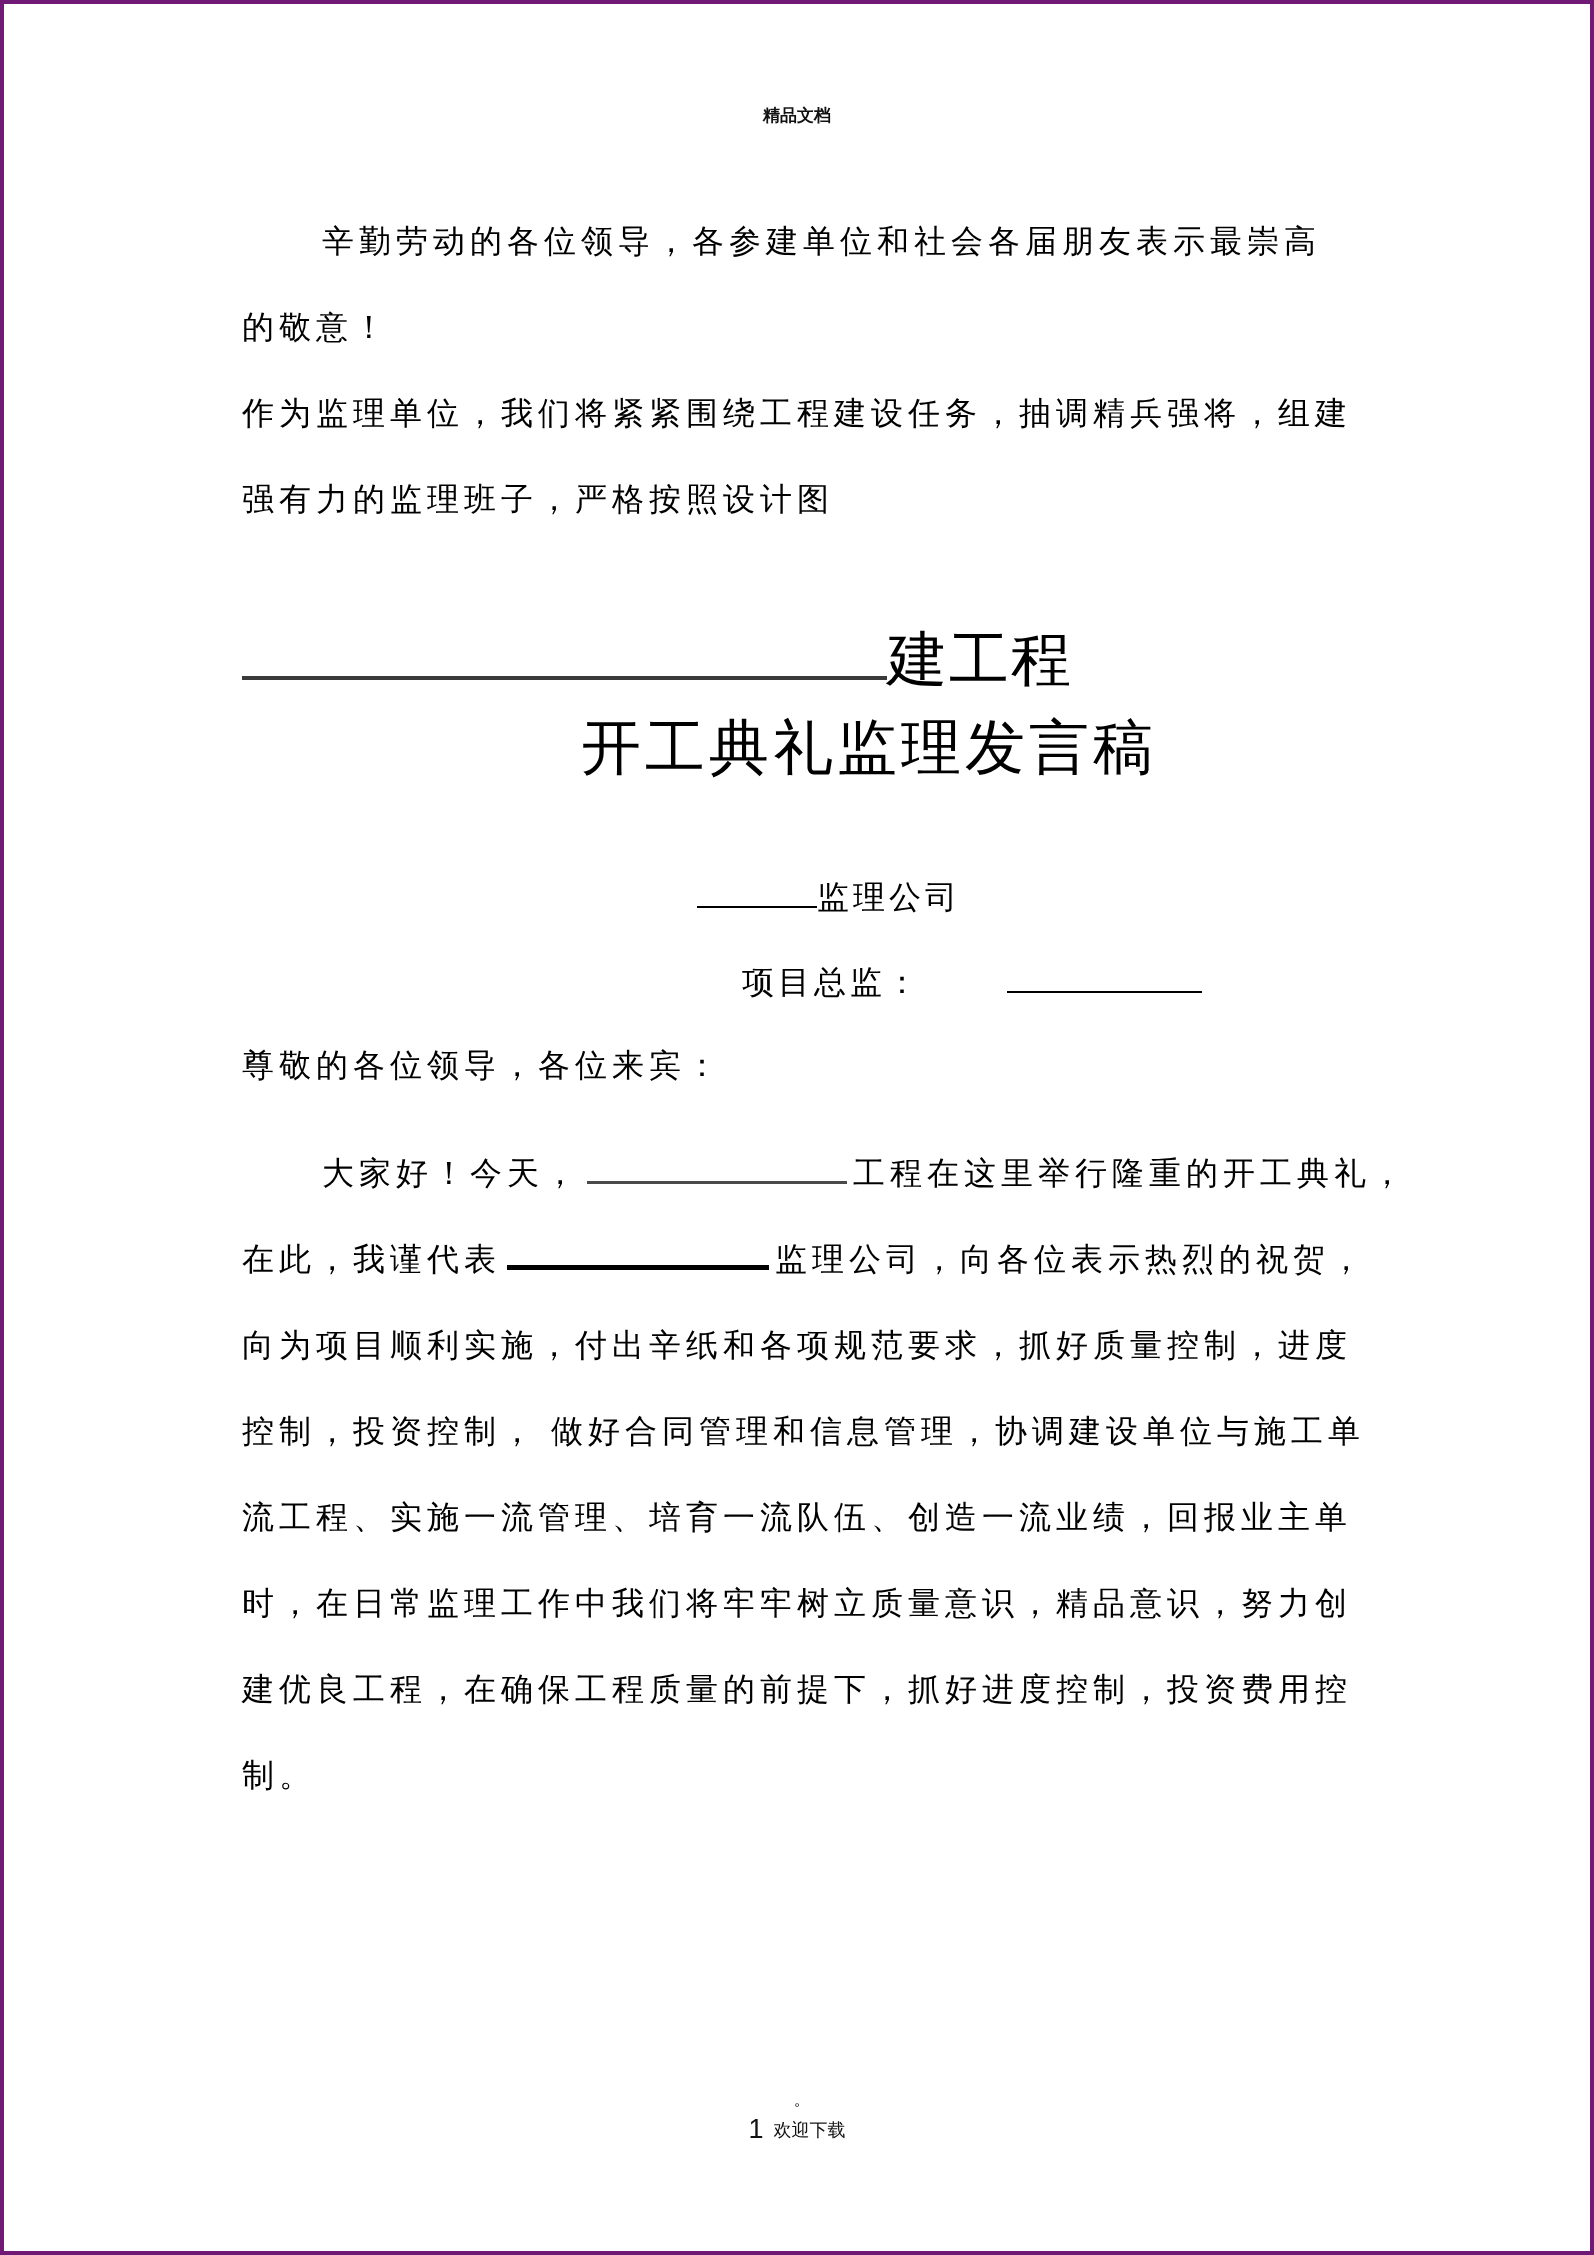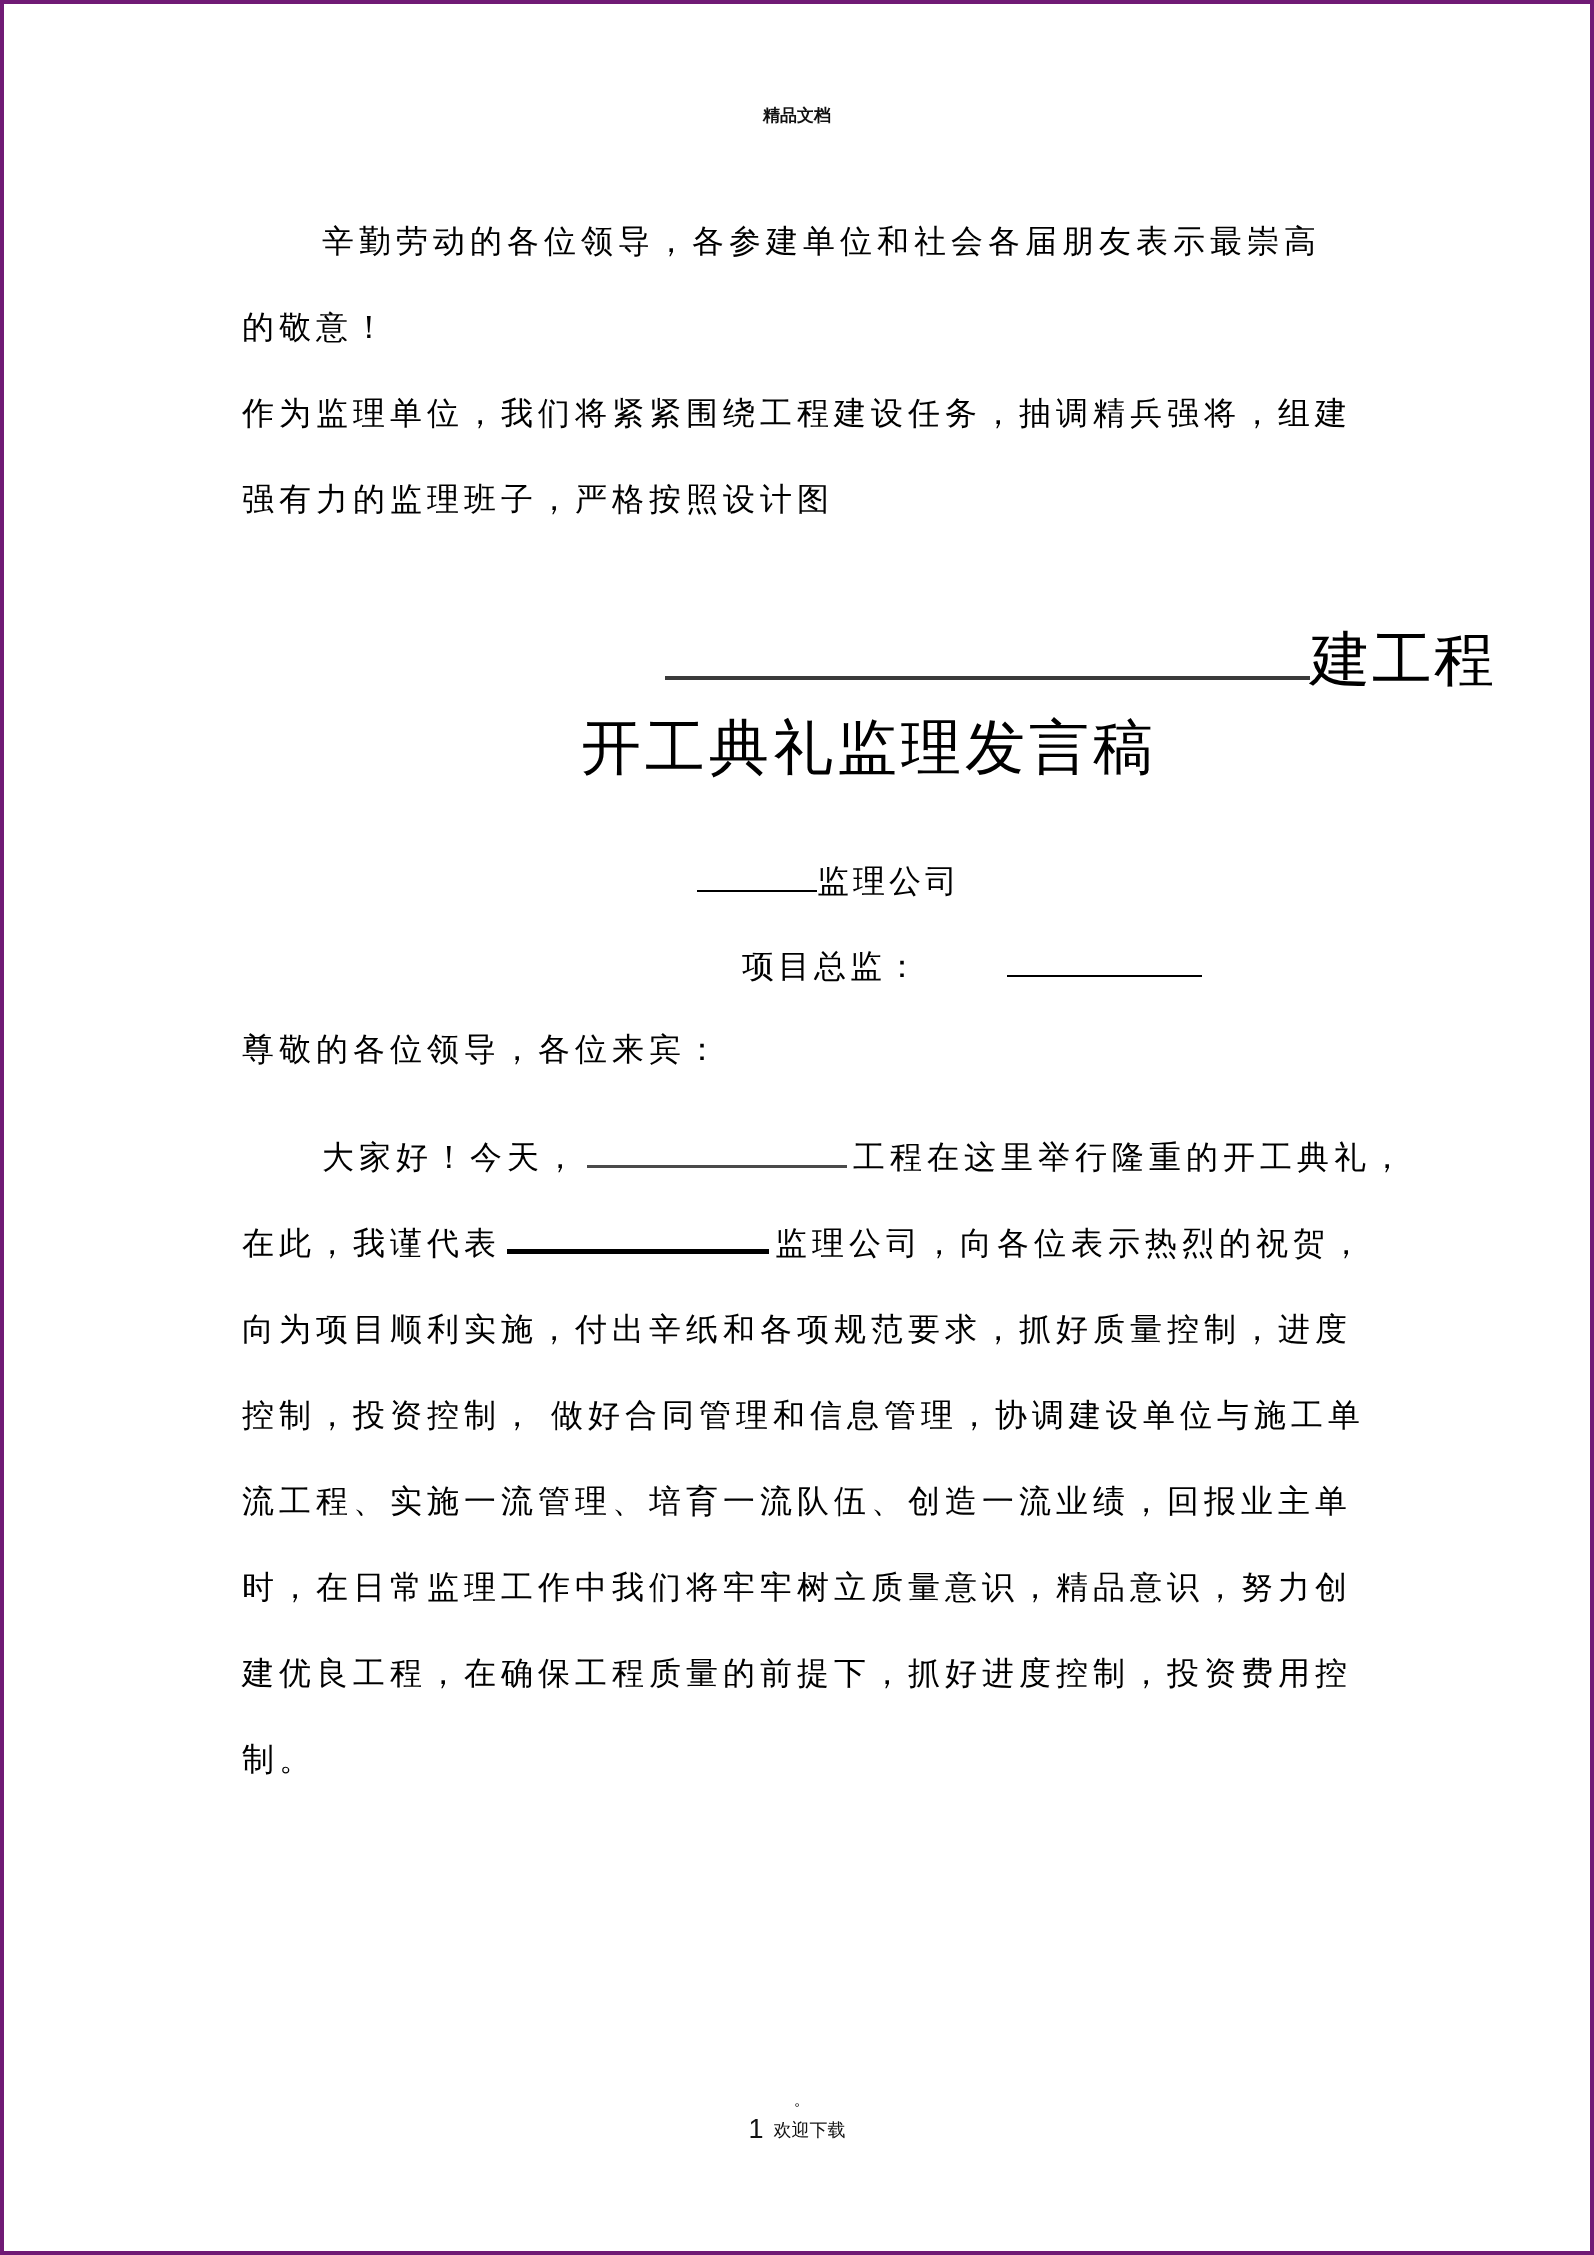--- a/index.html
+++ b/index.html
@@ -31,32 +31,31 @@
     font-size:32px;
     letter-spacing:5px;
     height:86px;
     white-space:nowrap;
   }
   .indent { text-indent:80px; }
   .title-block { margin-top:56px; }
   .title-line1 {
     font-size:60px;
     height:88px;
-    text-align:right;
     white-space:nowrap;
     letter-spacing:2px;
   }
   .title-line2 {
     font-size:60px;
     height:96px;
     text-align:center;
     letter-spacing:4px;
     white-space:nowrap;
   }
-  .byline-company { margin-top:56px; padding-left:455px; height:85px; font-size:32px; letter-spacing:4px; }
+  .byline-company { margin-top:72px; padding-left:455px; height:85px; font-size:32px; letter-spacing:4px; }
   .byline-director { padding-left:500px; height:83px; font-size:32px; letter-spacing:4px; }
   .blank {
     display:inline-block;
     height:4px;
     vertical-align:baseline;
   }
   .blank-title   { width:645px; border-bottom:4px solid #3a3a3a; }
   .blank-company { width:120px; border-bottom:2px solid #000; }
   .blank-director{ width:195px; border-bottom:2px solid #000; margin-left:85px; }
   .blank-body1   { width:260px; border-bottom:3px solid #4a4a4a; margin:0 6px; }

